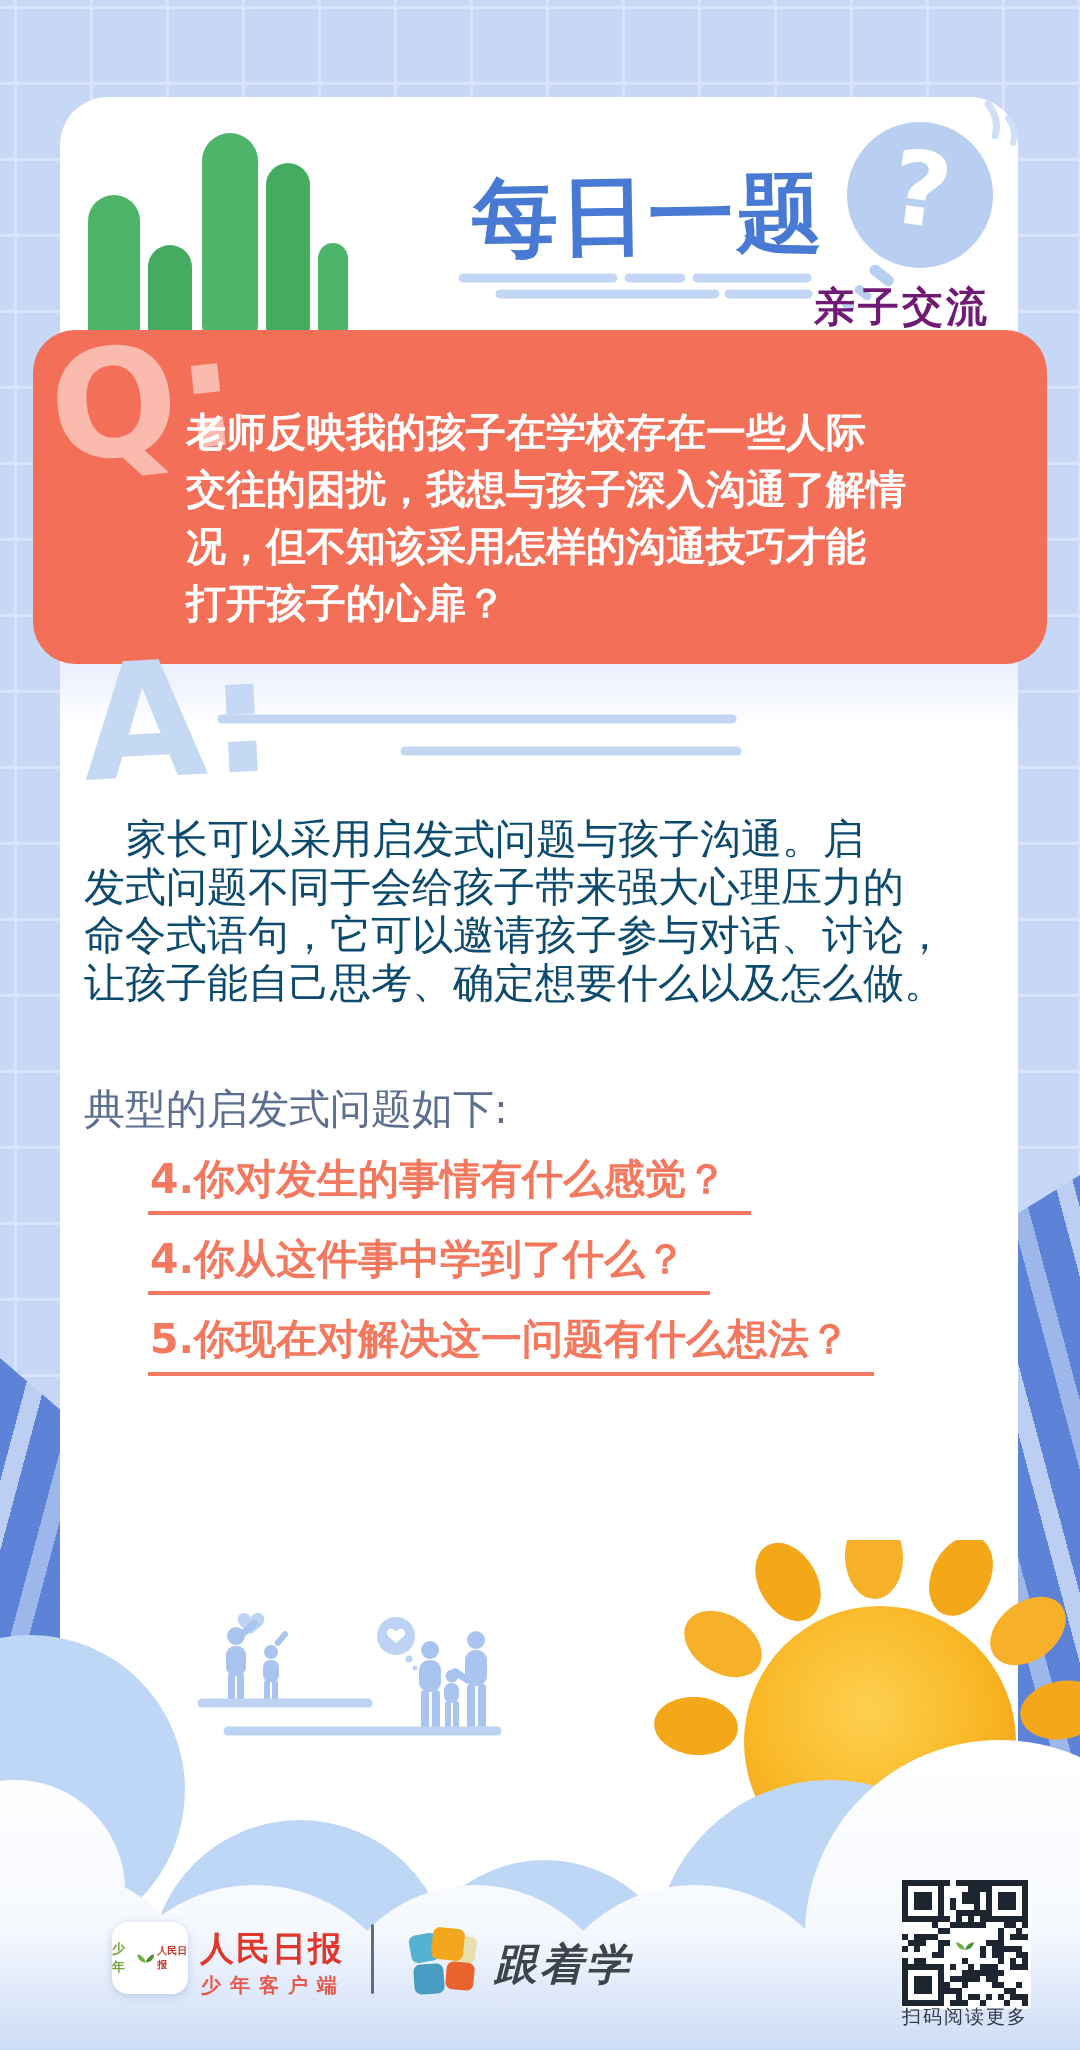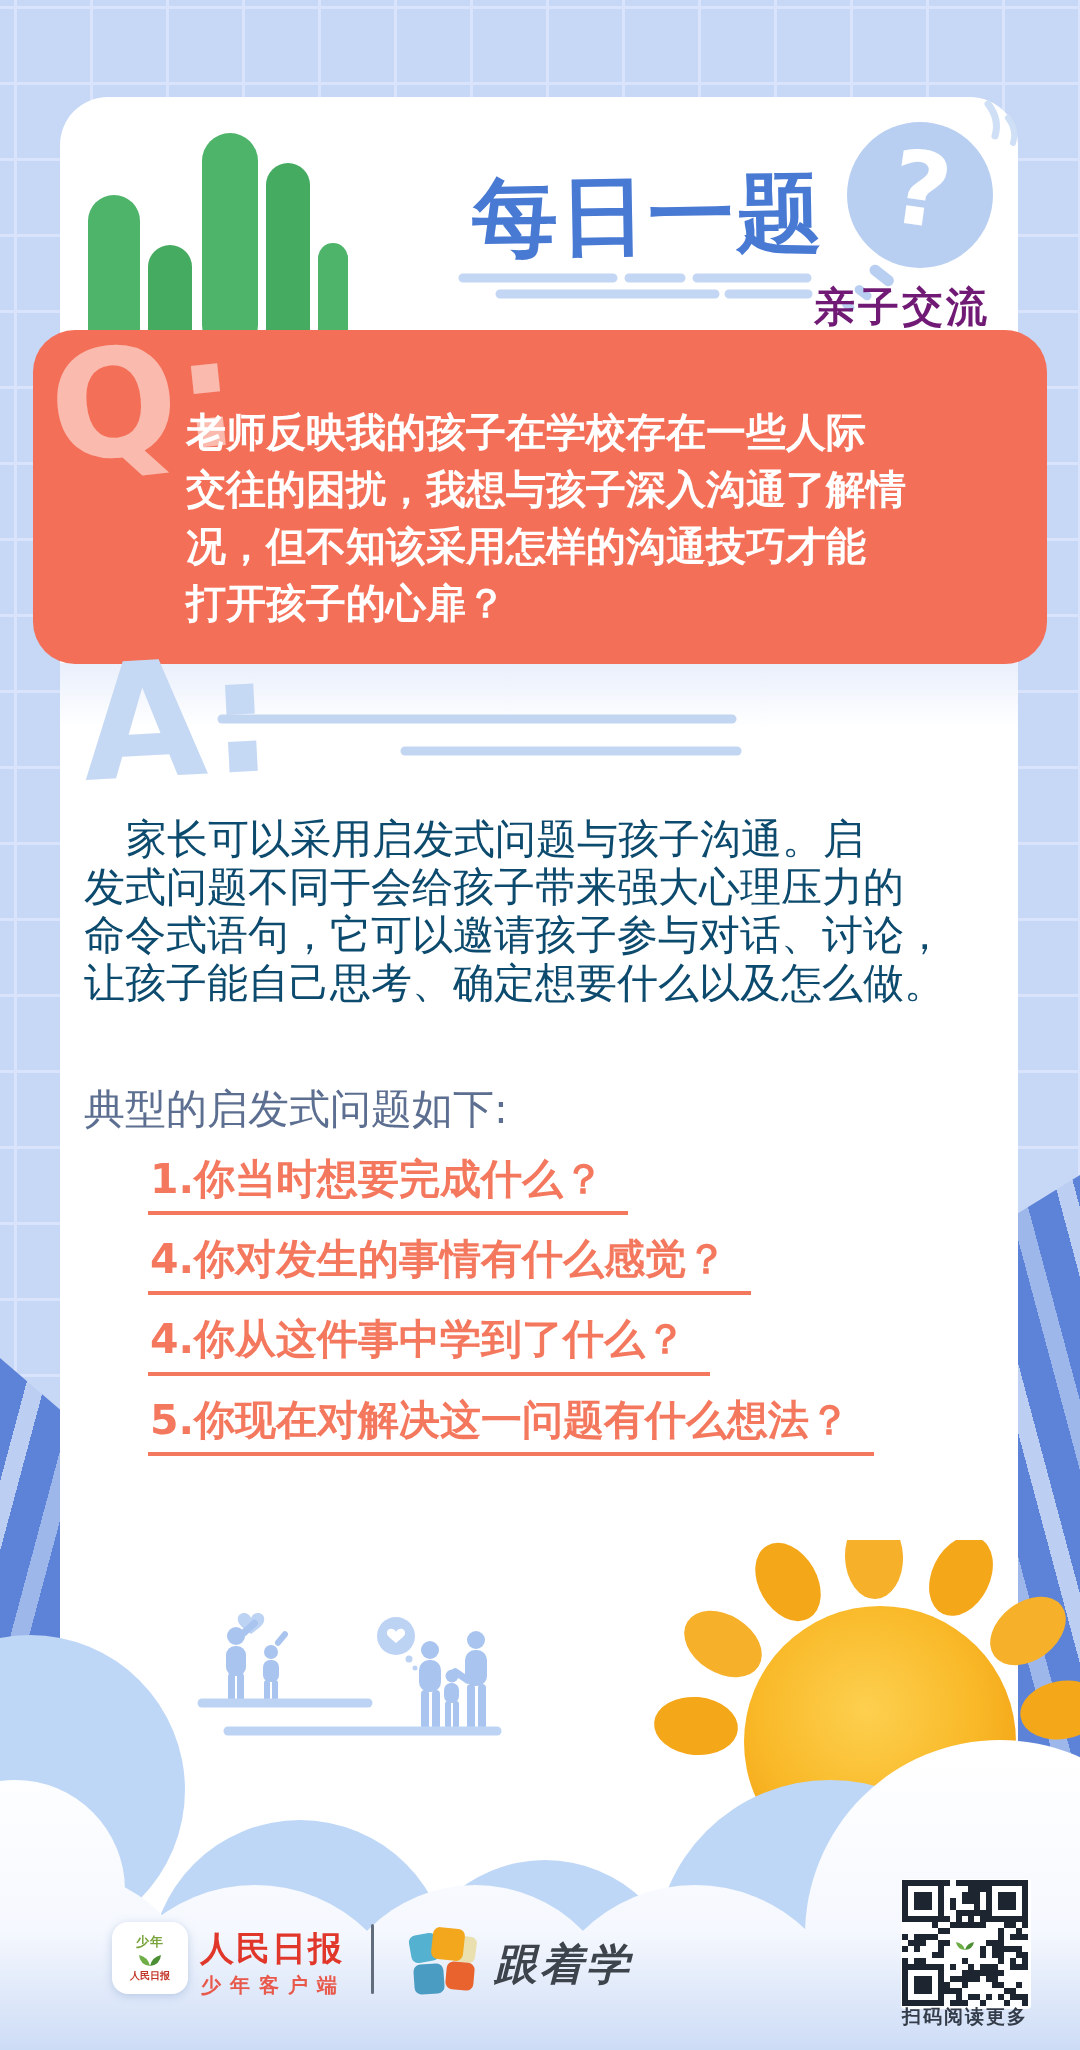--- a/index.html
+++ b/index.html
@@ -87,21 +87,21 @@
     font-size:41px;line-height:1.2;font-weight:700;color:#f4785e;
     border-bottom:4px solid #f4785e;
     padding:0 24px 7px 2px;margin-bottom:20px;white-space:nowrap;
   }
   .bottom-art{position:absolute;left:0;top:1540px;width:1080px;height:510px;}
   
   .app-badge{
     position:absolute;left:112px;top:1922px;width:76px;height:72px;
     background:#ffffff;border-radius:16px;
     box-shadow:0 2px 8px rgba(110,140,190,.35);
-    display:flex;flex-direction:column;align-items:center;justify-content:center;gap:1px;
+    display:flex;flex-direction:row;align-items:center;justify-content:center;gap:1px;
     z-index:6;
   }
   .app-badge .top{font-size:13px;font-weight:800;color:#7aa43c;letter-spacing:1px;}
   .app-badge .bottom{font-size:10px;font-weight:700;color:#c23427;font-family:"DejaVu Serif","Liberation Serif",serif;}
   .brand-name{
     position:absolute;left:200px;top:1926px;z-index:6;
     font-size:34px;font-weight:800;color:#e1362a;letter-spacing:2px;
   }
   .brand-sub{
     position:absolute;left:201px;top:1972px;z-index:6;
@@ -115,21 +115,21 @@
   .product-name{
     position:absolute;left:494px;top:1936px;z-index:6;
     font-size:43px;font-weight:800;color:#3d444c;letter-spacing:3px;font-style:italic;
   }
   .qr-box{
     position:absolute;left:901px;top:1879px;width:128px;height:128px;
     background:#ffffff;border-radius:4px;padding:1px;z-index:6;
   }
   .qr-caption{
     position:absolute;left:891px;top:2004px;width:148px;text-align:center;z-index:6;
-    font-size:19px;font-weight:700;color:#333c48;letter-spacing:2px;white-space:nowrap;
+    font-size:19px;font-weight:400;color:#333c48;letter-spacing:2px;white-space:nowrap;
   }
 </style>
 </head>
 <body>
 
 <div class="stage">
   <div class="grid-bg"></div>
 
   <div class="stripe-band stripe-left"></div>
   <div class="stripe-band stripe-right"></div>
@@ -175,21 +175,20 @@
     <line x1="7" y1="14" x2="517" y2="14" stroke="#c2d6f2" stroke-width="9" stroke-linecap="round"></line>
     <line x1="190" y1="46" x2="522" y2="46" stroke="#c2d6f2" stroke-width="9" stroke-linecap="round"></line>
   </svg>
   <div class="answer-p">家长可以采用启发式问题与孩子沟通。启
 发式问题不同于会给孩子带来强大心理压力的
 命令式语句，它可以邀请孩子参与对话、讨论，
 让孩子能自己思考、确定想要什么以及怎么做。</div>
   <div class="list-intro">典型的启发式问题如下:</div>
 
   <div class="q-list">
-    <div class="q-item">1.你当时想要完成什么？</div>
     <div class="q-item">4.你对发生的事情有什么感觉？</div>
     <div class="q-item">4.你从这件事中学到了什么？</div>
     <div class="q-item">5.你现在对解决这一问题有什么想法？</div>
   </div>
 
   <svg class="bottom-art" viewBox="0 0 1080 510">
     <defs>
       <radialGradient id="sunGrad" cx="45%" cy="38%" r="75%">
         <stop offset="0%" stop-color="#fdd04f"></stop>
         <stop offset="55%" stop-color="#f9b827"></stop>

